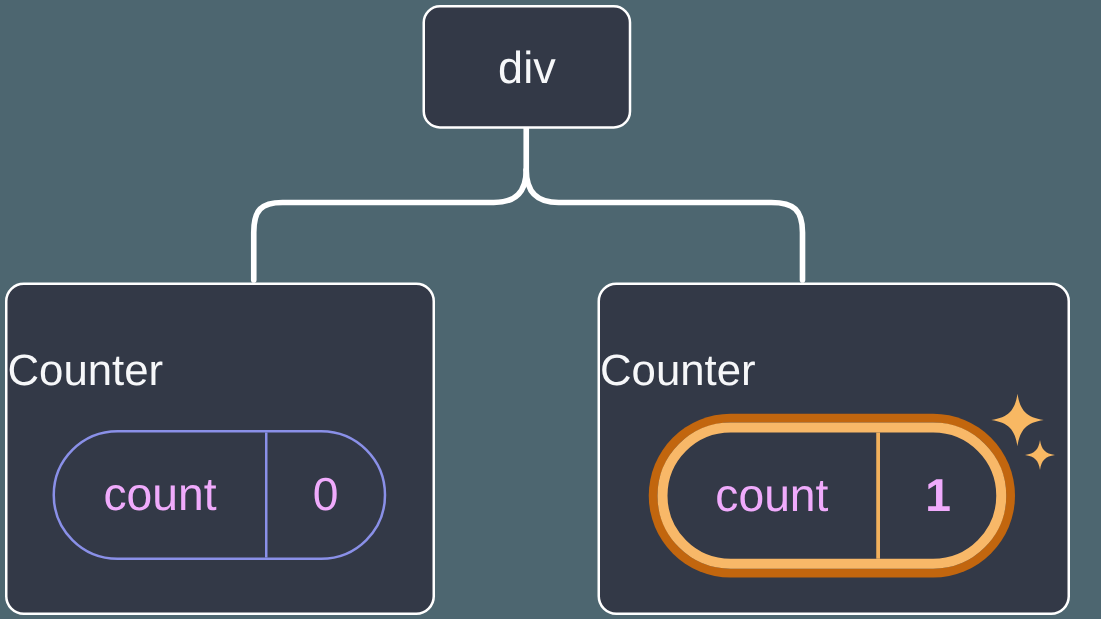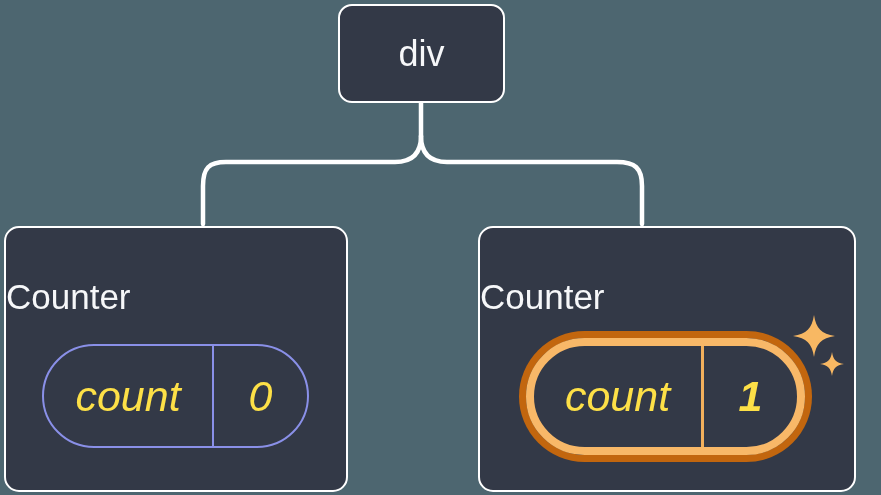--- a/index.html
+++ b/index.html
@@ -66,23 +66,22 @@
   .pill-highlight {
     left: 46px; top: 110px;
     width: 279px; height: 117px;
     border: 8px solid #F8B868;
     box-shadow: 0 0 0 7px #C2660E;
   }
   .pill-key, .pill-value {
     display: flex;
     align-items: center;
     justify-content: center;
-    color: #fde047;
-    font-size: 43px;
-    font-style: italic;
+    color: #f0abfc;
+    font-size: 37px;
   }
   .pill-key { flex: 0 0 170px; }
   .pill-value { flex: 1; }
   .pill-plain .pill-key { border-right: 2px solid #8A90E8; }
   .pill-highlight .pill-key { border-right: 3px solid #F2B05C; }
   .pill-highlight .pill-value { font-weight: bold; }
   .sparkles {
     position: absolute;
     left: 302px; top: 78px;
     width: 70px; height: 75px;

